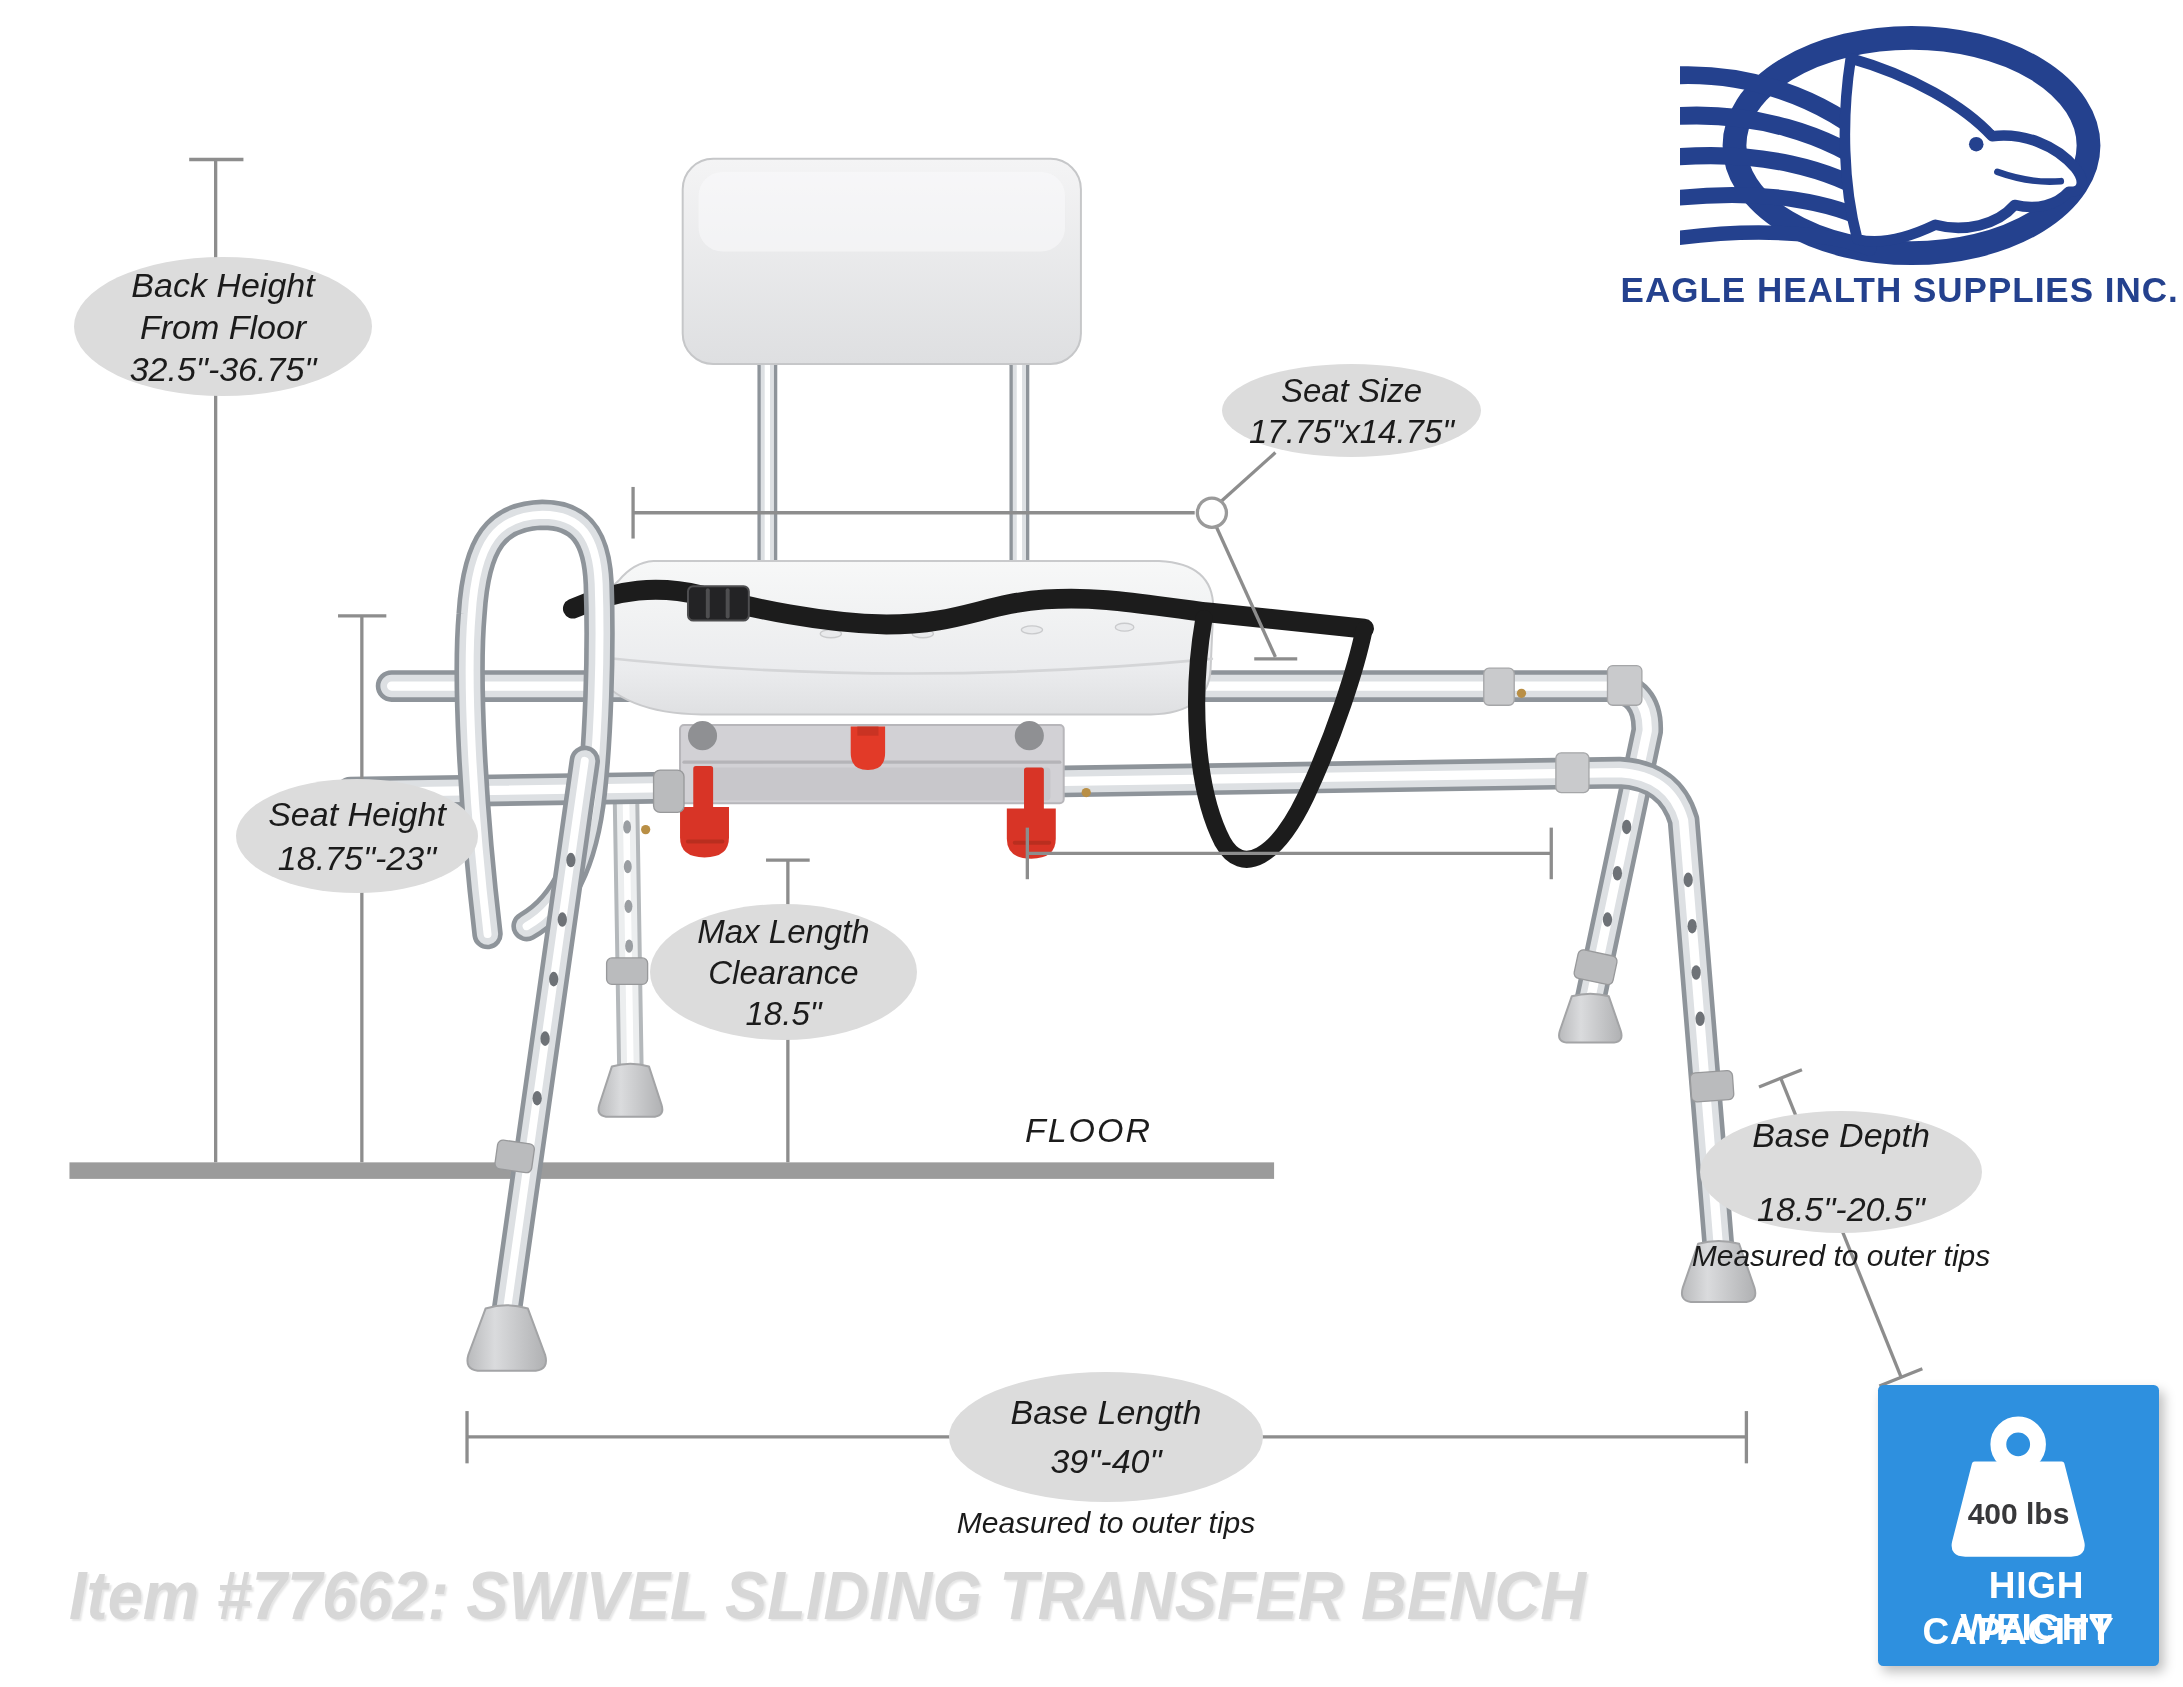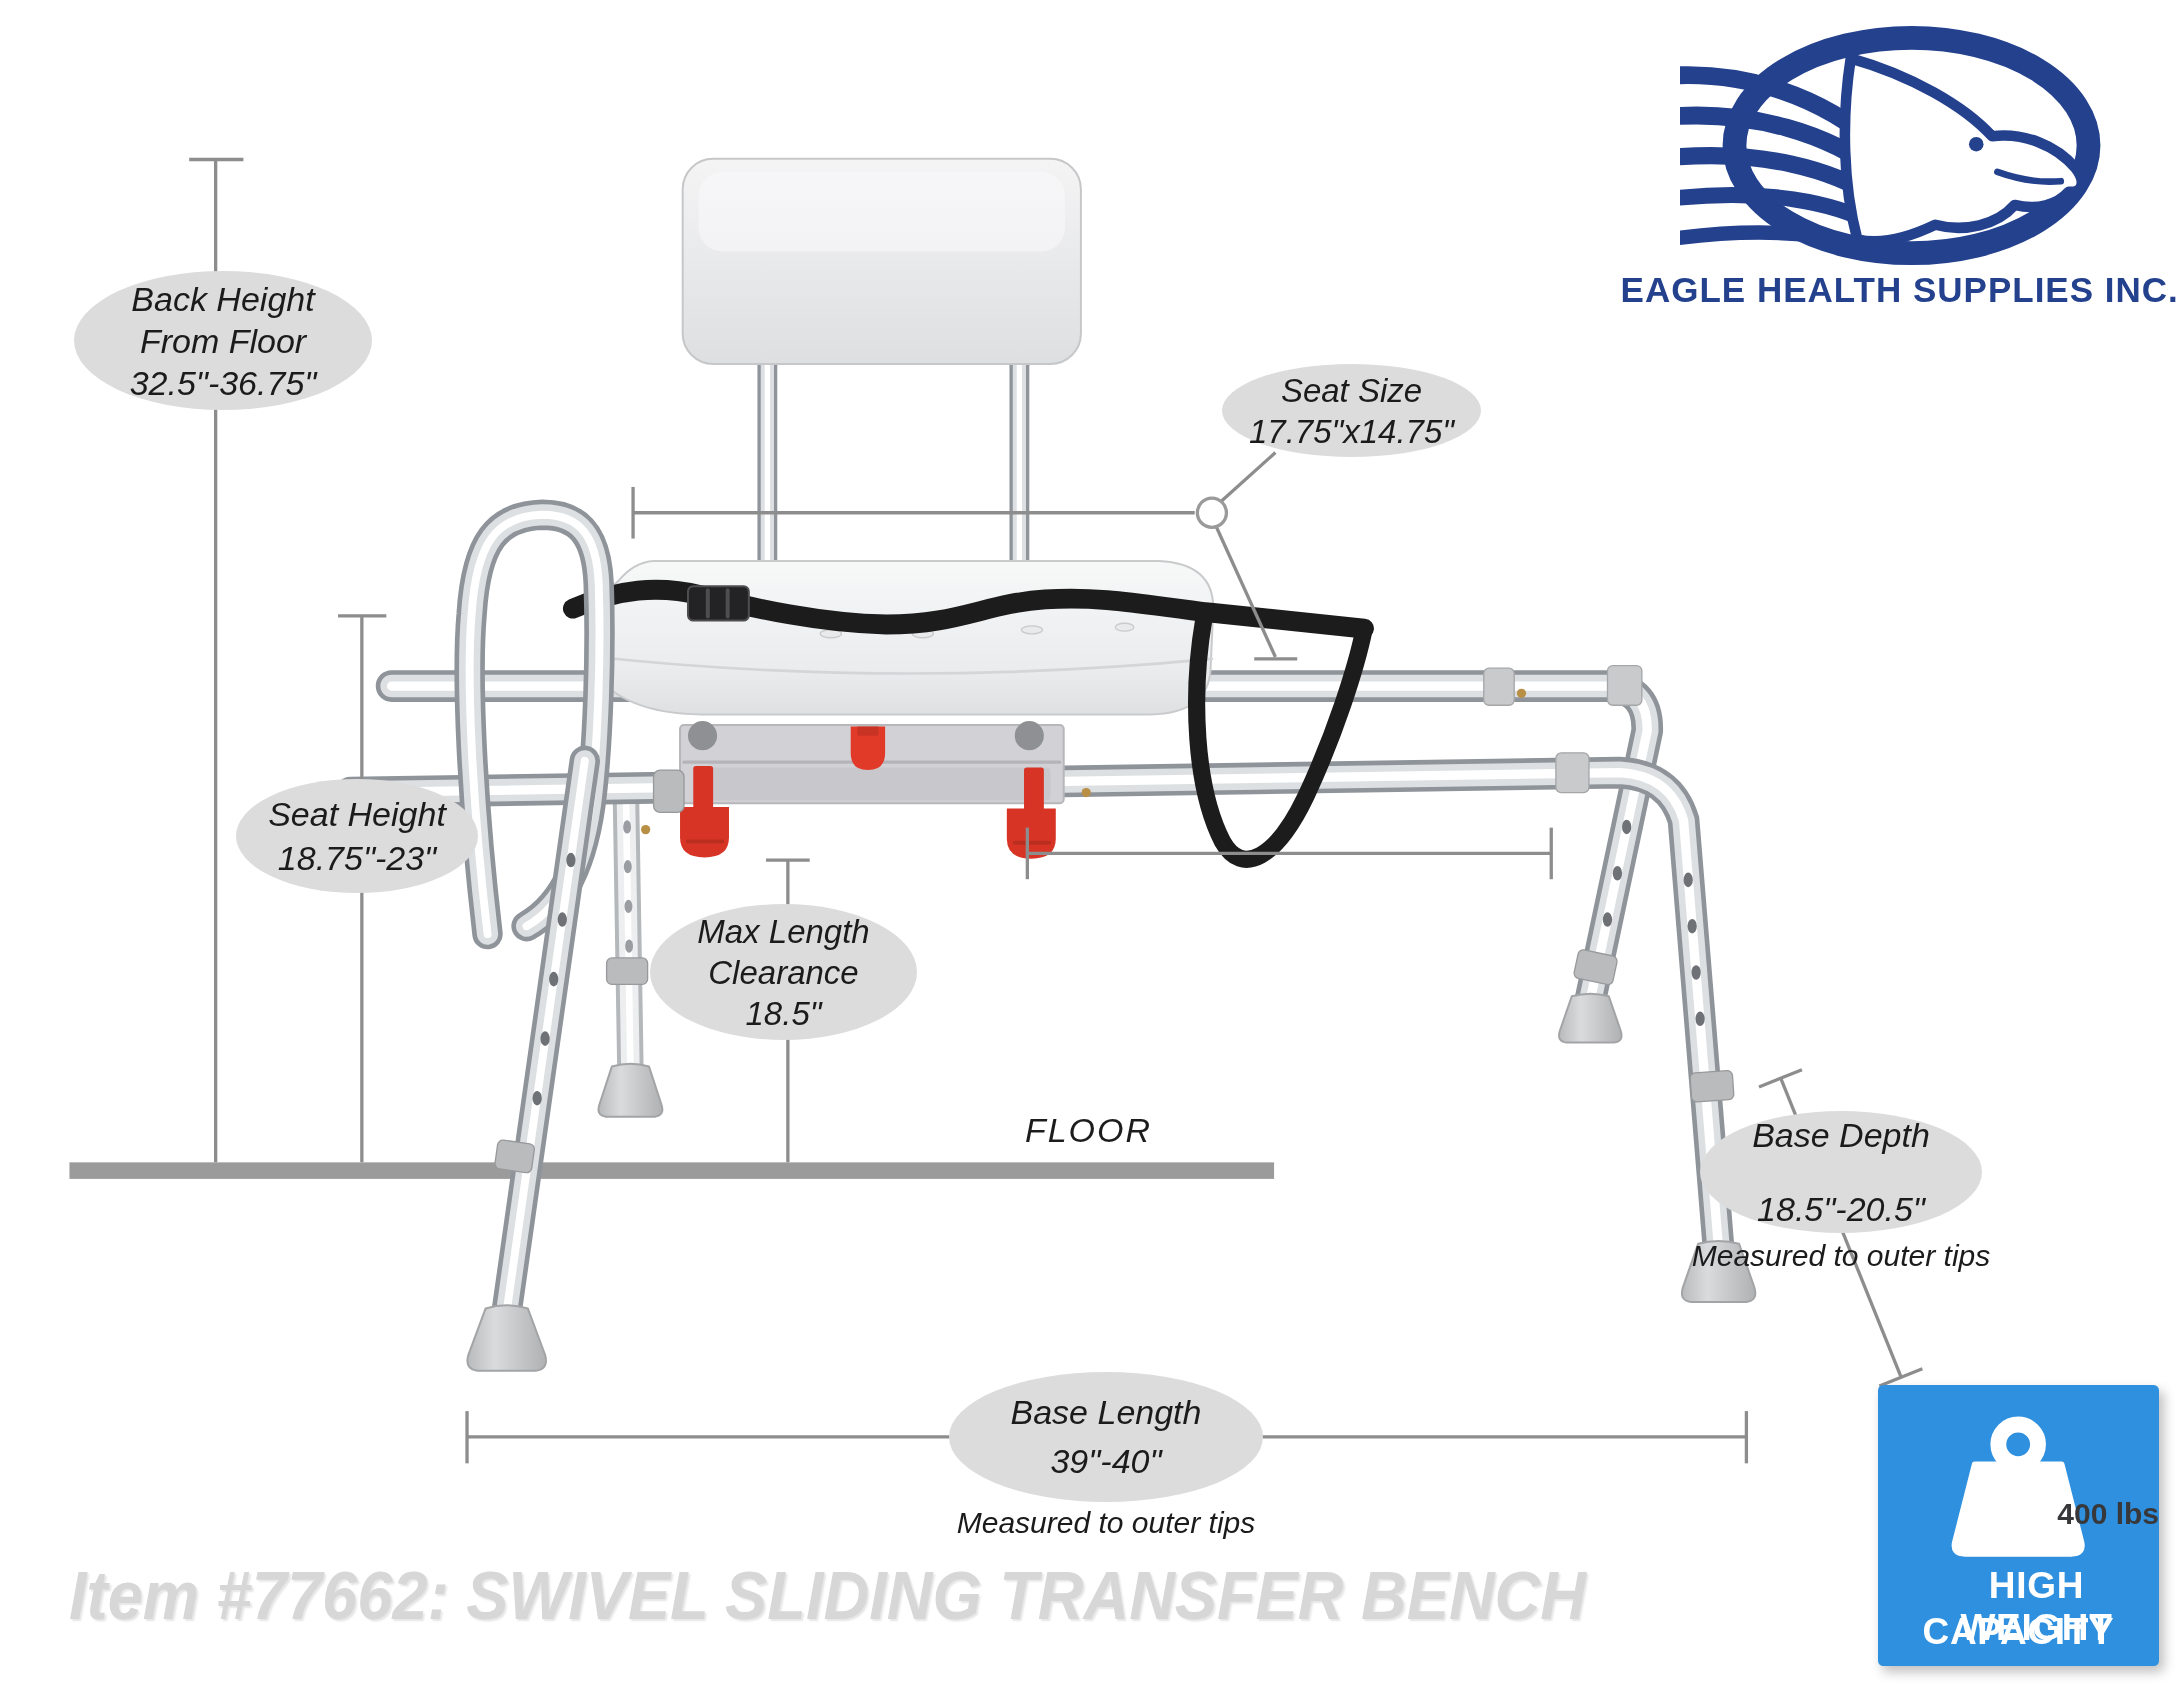--- a/index.html
+++ b/index.html
@@ -16,21 +16,21 @@
   #stage{position:absolute;inset:0;width:2183px;height:1687px;background:#fff;}
   #benchSvg{position:absolute;left:0;top:0;width:2183px;height:1687px;}
 
   
   .callout{
     position:absolute;background:var(--callout-gray,#DCDCDC);border-radius:50%;
     display:flex;flex-direction:column;align-items:center;justify-content:center;
     font-style:italic;color:#1b1b1b;text-align:center;z-index:5;
   }
   .callout .ln{white-space:nowrap;}
-  .c-back-height  {left:74px; top:271px;  width:298px;height:139px;font-size:34px;line-height:42px;}
+  .c-back-height  {left:74px; top:257px;  width:298px;height:139px;font-size:34px;line-height:42px;}
   .c-seat-size    {left:1222px;top:364px;  width:259px;height:93px;font-size:33px;line-height:41px;}
   .c-seat-height  {left:236px; top:779px; width:242px;height:114px;font-size:34px;line-height:44px;}
   .c-sliding      {left:1133px;top:798px; width:312px;height:111px;font-size:34px;line-height:44px;}
   .c-max-bathtub  {left:650px; top:904px; width:267px;height:136px;font-size:33px;line-height:41px;}
   .c-base-depth   {left:1700px;top:1111px; width:282px;height:122px;font-size:34px;line-height:46px;gap:28px;}
   .c-base-length  {left:949px;top:1372px; width:314px;height:130px;font-size:34px;line-height:49px;}
 
   .note{
     position:absolute;font-style:italic;color:#1b1b1b;text-align:center;
     font-size:30px;white-space:nowrap;z-index:5;
@@ -56,21 +56,21 @@
   }
 
   
   .badge{
     position:absolute;left:1878px;top:1385px;width:281px;height:281px;
     background:var(--badge-blue,#2E90DF);border-radius:5.3px;z-index:5;
     box-shadow:4.6px 6px 12px rgba(0,0,0,0.25);
   }
   .badge svg{position:absolute;left:0;top:13.2px;}
   .badge-weight{
-    position:absolute;left:0;top:112px;width:281px;text-align:right;
+    position:absolute;left:0;top:112px;width:281px;text-align:center;
     font-size:30px;font-weight:bold;color:#38383a;letter-spacing:0px;
   }
   .badge-l1{position:absolute;left:0;top:180px;width:281px;text-align:center;
     font-size:37px;font-weight:bold;color:#ffffff;letter-spacing:0.7px;padding-left:36px;}
   .badge-l2{position:absolute;left:0;top:226px;width:281px;text-align:center;
     font-size:37px;font-weight:bold;color:#ffffff;letter-spacing:0.7px;}
 
   
   .item-caption{
     position:absolute;left:69px;top:1556px;width:1621px;z-index:4;

